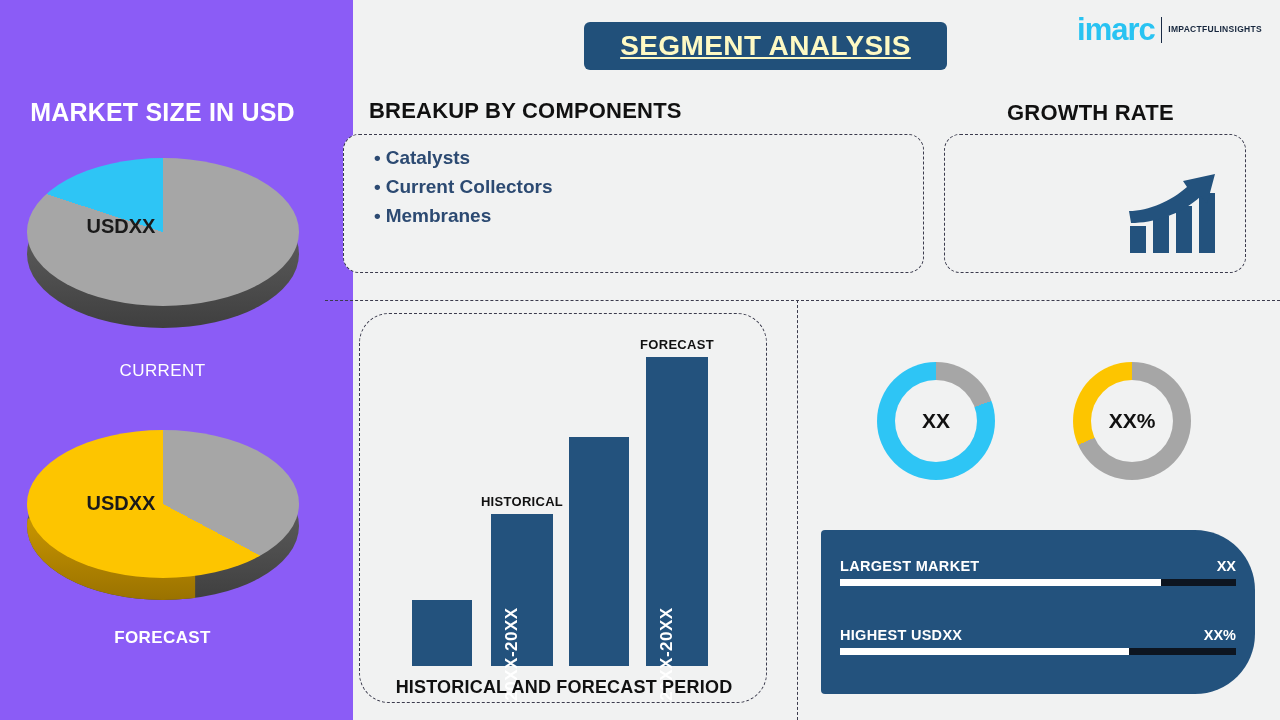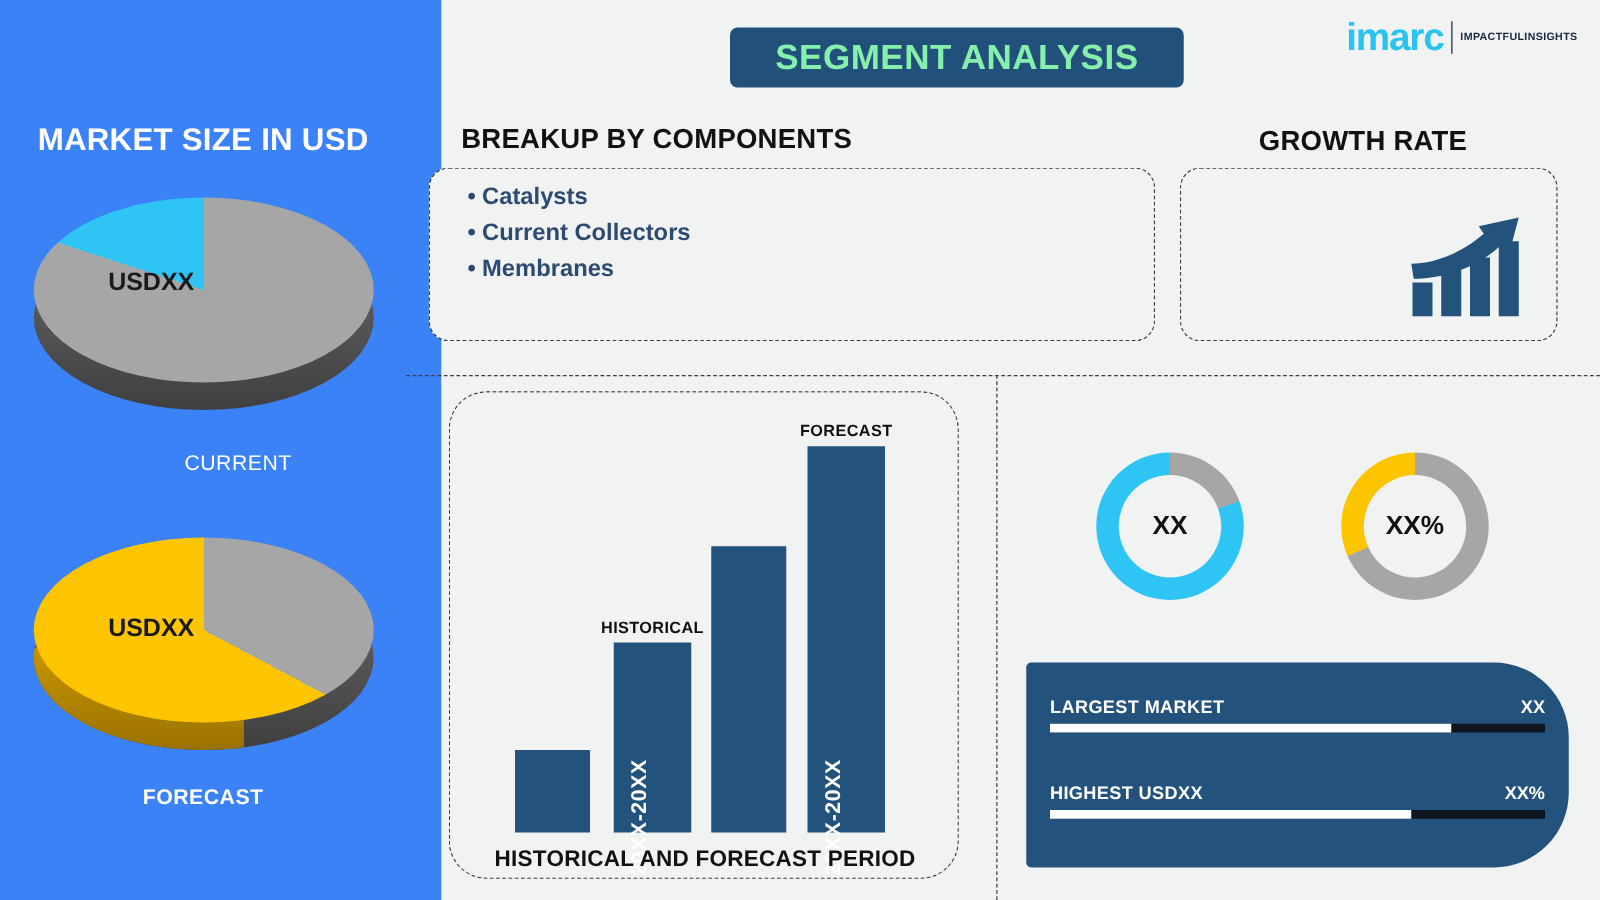--- a/index.html
+++ b/index.html
@@ -7,21 +7,21 @@
     width: 1280px; height: 720px;
     font-family: "Liberation Sans", sans-serif;
     background: #f1f2f2;
     overflow: hidden;
   }
   #root { position: relative; width: 1280px; height: 720px; background: #f1f2f2; }
 
   
   #sidebar {
     position: absolute; left: 0; top: 0; width: 353px; height: 720px;
-    background: #3b82f6;
+    background: #8b5cf6;
   }
   #sidebar-title {
     position: absolute; top: 98px; left: 0; width: 325px;
     text-align: center; color: #ffffff;
     font-size: 25px; font-weight: bold; letter-spacing: 0.2px;
   }
   .pie-wrap { position: absolute; left: 0; width: 325px; }
   #pie-current-wrap { top: 158px; }
   #pie-forecast-wrap { top: 430px; }
   .pie-stage { position: relative; width: 272px; height: 175px; margin: 0 auto; }
@@ -52,31 +52,31 @@
   .pie-label {
     position: absolute; font-size: 20px; font-weight: bold; color: #1a1a1a;
     white-space: nowrap;
   }
   #pie-current .pie-label { left: 60px; top: 57px; }
   #pie-forecast .pie-label { left: 60px; top: 62px; }
   .pie-caption {
     position: absolute; left: 0; width: 325px; text-align: center;
     color: #ffffff; font-size: 17px; font-weight: normal; letter-spacing: 0.4px;
   }
-  #pie-current-caption { top: 361px; margin-left: 28px; }
+  #pie-current-caption { top: 361px; }
   #pie-forecast-caption { top: 628px; font-weight: bold; }
 
   
   #header-banner {
     position: absolute; left: 584px; top: 22px; width: 363px; height: 48px;
     background: #21507a; border-radius: 6px;
     display: flex; align-items: center; justify-content: center;
   }
   #header-title {
-    color: #86efac; font-size: 28px; font-weight: bold; letter-spacing: 0.4px;
+    color: #fef9c3; font-size: 28px; font-weight: bold; letter-spacing: 0.4px; text-decoration: underline;
   }
   #logo { position: absolute; right: 18px; top: 14px; display: flex; align-items: center; gap: 6px; }
   #logo-mark { font-size: 31px; font-weight: bold; color: #29c3f2; line-height: 1; letter-spacing: -1px; }
   #logo-divider { width: 1.5px; height: 26px; background: #1a2b45; }
   #logo-tag { display: flex; flex-direction: row; line-height: 1.15; }
   #logo-tag span { font-size: 8.5px; font-weight: bold; color: #16263d; letter-spacing: 0.3px; }
 
   
   .sec-heading { position: absolute; font-size: 22px; font-weight: bold; color: #111111; letter-spacing: 0.2px; }
   #components-heading { left: 369px; top: 98px; }

